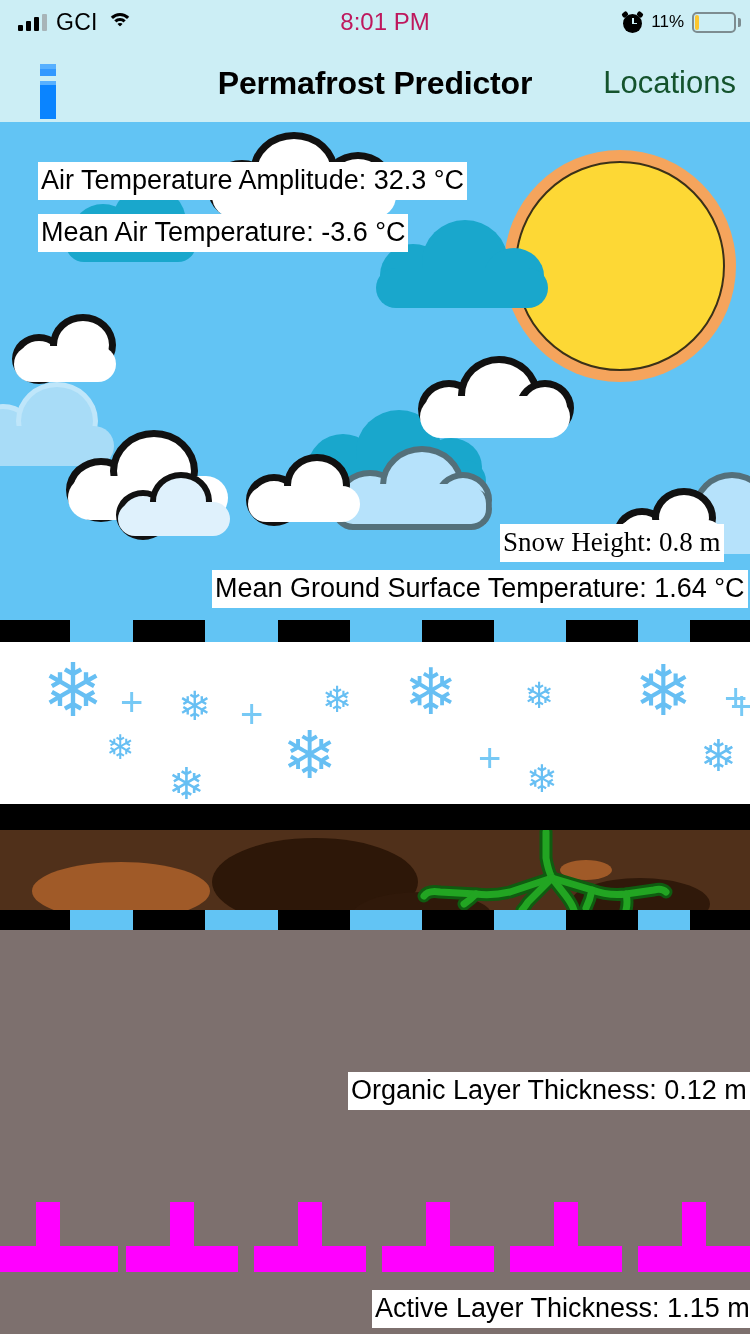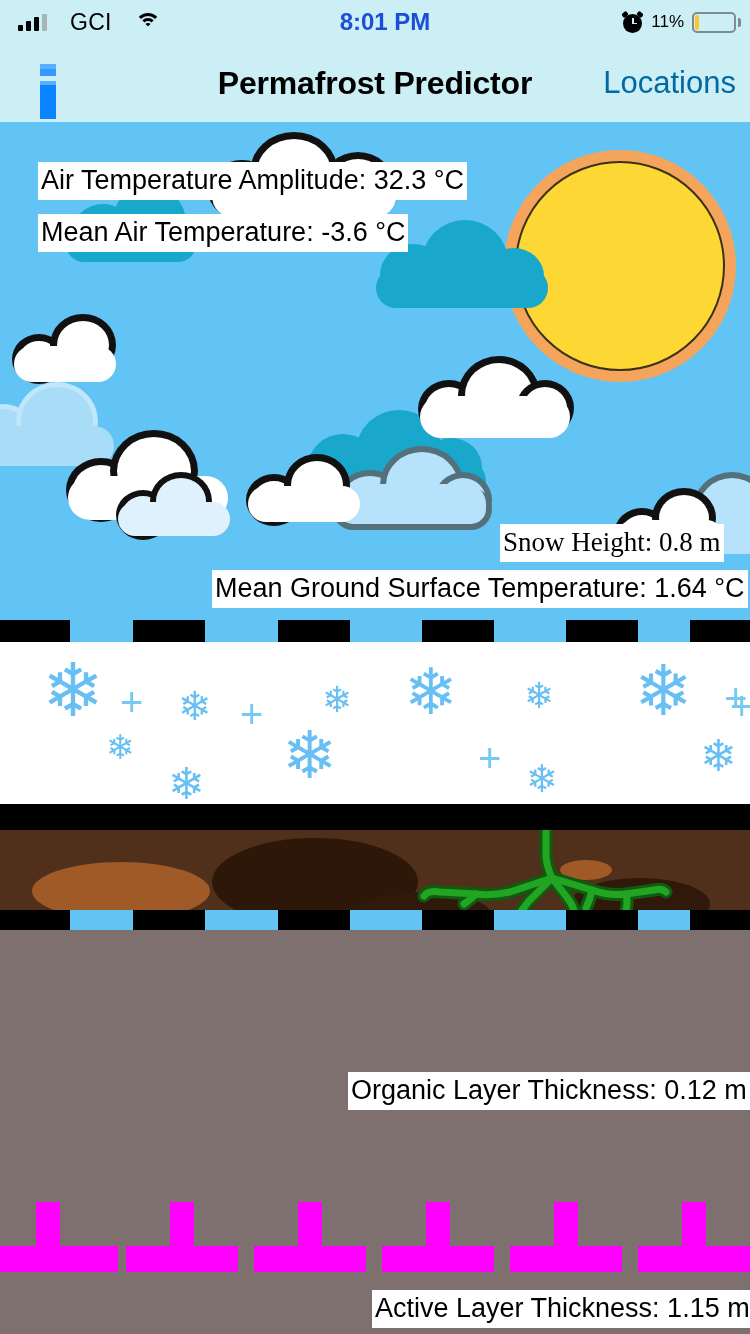--- a/index.html
+++ b/index.html
@@ -12,21 +12,21 @@
   }
   #app { position: relative; width: 750px; height: 1334px; overflow: hidden; }
 
   
   .statusbar {
     position: absolute; top: 0; left: 0; width: 750px; height: 44px;
     background: #cceef5;
     display: flex; align-items: center;
   }
   .sb-left { position: absolute; left: 18px; top: 0; height: 44px;
-             display: flex; align-items: center; gap: 23px; }
+             display: flex; align-items: center; gap: 9px; }
   .sb-center { position: absolute; left: 0; top: 0; width: 750px; height: 44px;
                display: flex; align-items: center; justify-content: center; }
   .sb-right { position: absolute; right: 14px; top: 0; height: 44px;
               display: flex; align-items: center; gap: 8px; }
 
   .bars { display: flex; align-items: flex-end; gap: 3px; height: 17px; }
   .bars i { display:block; width: 5px; background: #000; border-radius: 1px; }
   .bars i:nth-child(1){ height: 6px; }
   .bars i:nth-child(2){ height: 10px; }
   .bars i:nth-child(3){ height: 14px; }
@@ -36,21 +36,21 @@
 
   .wifi { position: relative; width: 26px; height: 19px; }
   .wifi span { position: absolute; left: 50%; transform: translateX(-50%);
                border: 3.4px solid #000; border-bottom-color: transparent;
                border-left-color: transparent; border-right-color: transparent;
                border-radius: 50%; }
   .wifi .w1 { width: 26px; height: 26px; top: 0; }
   .wifi .w2 { width: 16px; height: 16px; top: 5px; }
   .wifi .w3 { width: 7px;  height: 7px;  top: 10px; border-width: 3.6px; }
 
-  .clocktime { font-size: 24px; color: #1d4ed8; font-weight: 700; margin-left: 20px; }
+  .clocktime { font-size: 24px; color: #be185d; font-weight: 400; margin-left: 20px; }
 
   .alarm { position: relative; width: 21px; height: 21px; }
   .alarm .face { position: absolute; left: 1px; top: 2.5px; width: 19px; height: 19px;
                  border-radius: 50%; background: #000; }
   .alarm .hand { position: absolute; left: 10px; top: 6px; width: 1.8px; height: 6px;
                  background: #cceef5; }
   .alarm .hand2 { position: absolute; left: 10px; top: 11px; width: 5px; height: 1.8px;
                   background: #cceef5; }
   .alarm .ear { position: absolute; top: 0px; width: 6px; height: 5px; background: #000;
                 border-radius: 2px; }
@@ -79,21 +79,21 @@
                           height:5px; background:#57b0ff; }
   .nav-info .stem { position: absolute; left: 18px; top: 25px; width: 16px; height: 38px;
                     background: #0a84ff; }
   .nav-info .stem::after { content:""; position:absolute; left:0; top:0; width:16px;
                            height:4px; background:#57b0ff; }
 
   .nav-title { position: absolute; left: 0; top: 0; width: 750px; height: 78px;
                display: flex; align-items: center; justify-content: center;
                font-size: 32px; font-weight: bold; color: #000; letter-spacing: -.2px; }
   .nav-right { position: absolute; right: 14px; top: 0; height: 78px;
-               display: flex; align-items: center; font-size: 31px; color: #0369a1;
+               display: flex; align-items: center; font-size: 31px; color: #14532d;
                cursor: pointer; }
 
   
   .scene { position: absolute; top: 122px; left: 0; width: 750px; height: 1212px; }
 
   .sky { position: absolute; top: 0; left: 0; width: 750px; height: 498px;
          background: #62c4f4; overflow: hidden; }
 
   
   .sun { position: absolute; right: 14px; top: 28px; width: 232px; height: 232px; }

